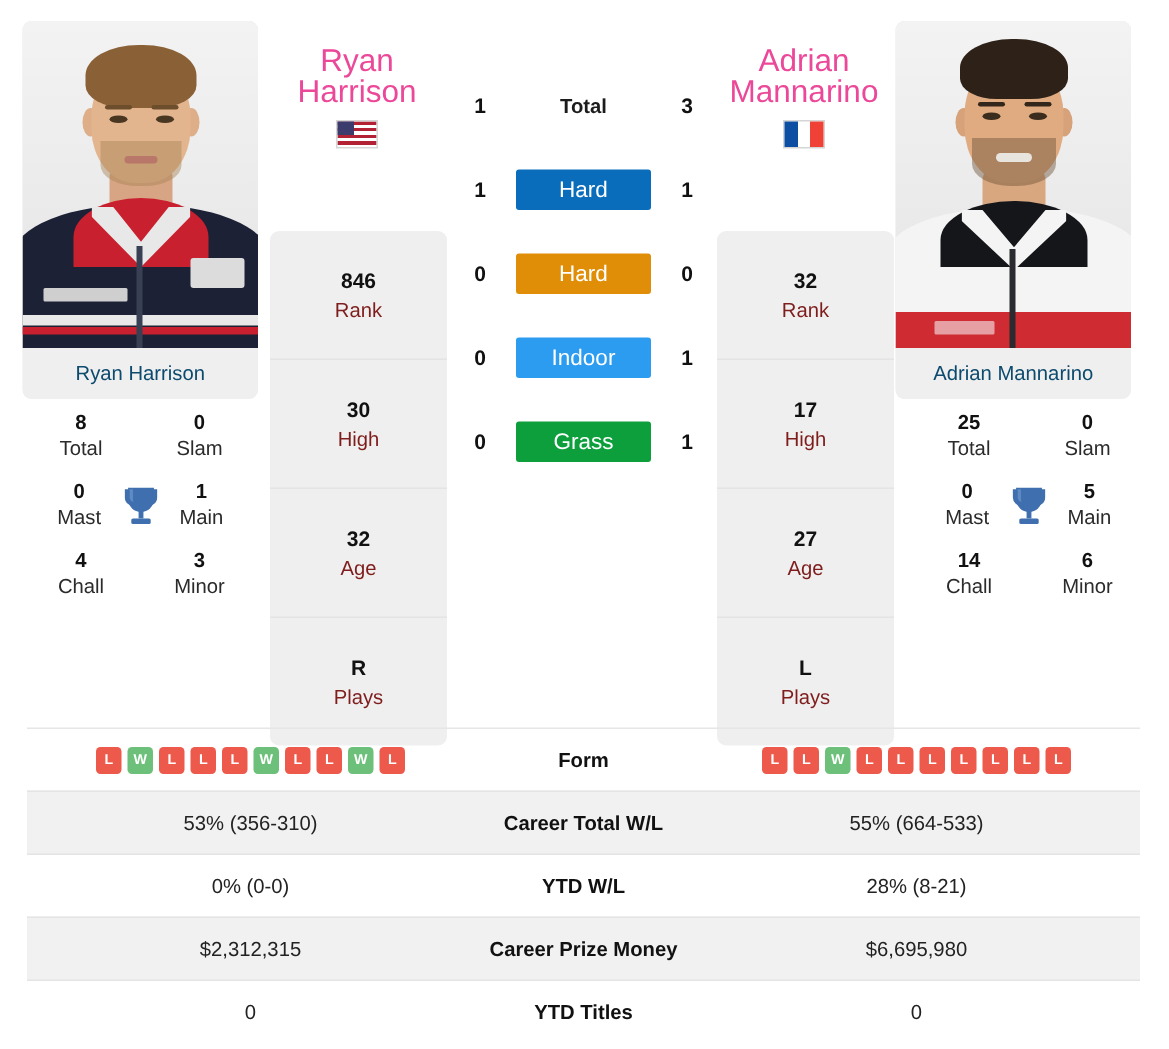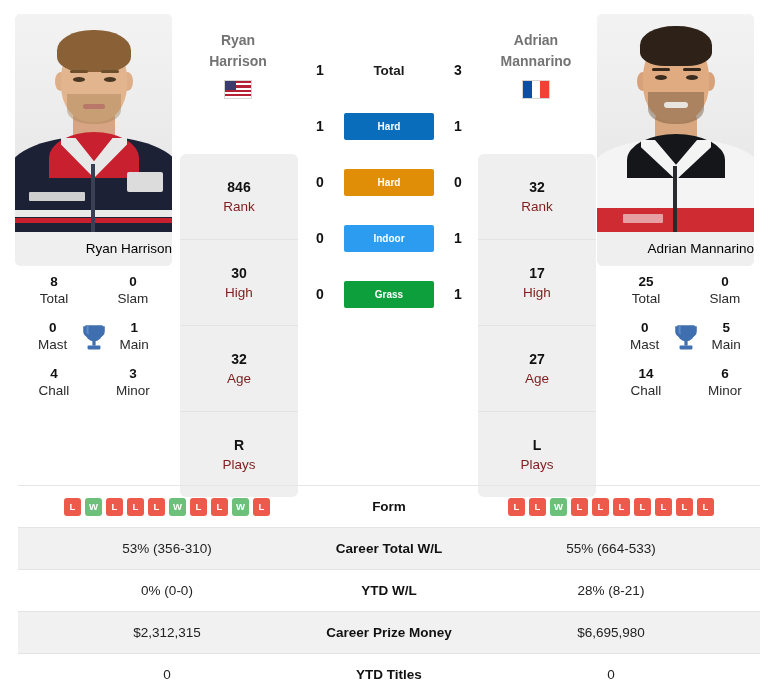--- a/index.html
+++ b/index.html
@@ -33,23 +33,23 @@
   .photo {
     width: 157px;
     height: 218px;
     position: relative;
     overflow: hidden;
     background: #e9e9ea;
   }
   .photo-name {
     height: 34px;
     line-height: 34px;
-    text-align: right;
+    text-align: center;
     font-size: 13.5px;
-    color: #000000;
+    color: #0c4a6e;
     background: #efefef;
   }
 
   
   .p-bg { position:absolute; inset:0; background:linear-gradient(#f3f3f3,#e4e4e5); }
   .p-neck, .p-head, .p-hair, .p-torso, .p-coll, .p-stripe, .p-zip, .p-badge, .p-logo,
   .p-eye, .p-brow, .p-mouth, .p-beard, .p-ear { position:absolute; }
   .p-ear { width:11px; height:19px; border-radius:50%; }
 
   
@@ -103,24 +103,24 @@
   
   .name-head {
     position: absolute;
     top: 30px;
     width: 120px;
     text-align: center;
   }
   .name-head.left  { left: 178px; }
   .name-head.right { left: 476px; }
   .name-head .ln {
-    font-size: 14px;
-    font-weight: bold;
+    font-size: 21px;
+    font-weight: normal;
     line-height: 21px;
-    color: #737373;
+    color: #ec4899;
   }
   .flag { margin: 8px auto 0; width: 26px; height: 17px; border: 1px solid #d5d5d5; }
   .flag-us {
     background:
       repeating-linear-gradient(#b22234 0 2.2px, #ffffff 2.2px 4.4px);
     position: relative;
   }
   .flag-us::after {
     content: "";
     position: absolute; left: 0; top: 0; width: 11px; height: 9px;
@@ -173,21 +173,21 @@
   .stat-l { font-size: 13.5px; color: #7f1d1d; line-height: 19px; }
 
   
   .h2h { position: absolute; left: 303px; top: 56px; width: 172px; }
   .h2h-row { display: flex; align-items: center; height: 28px; margin-bottom: 28px; }
   .h2h-row:last-child { margin-bottom: 0; }
   .h2h-num { width: 34px; text-align: center; font-size: 14px; font-weight: bold; color: #111; }
   .h2h-mid { flex: 1; display: flex; justify-content: center; }
   .surface {
     width: 90px; height: 27px; line-height: 27px; text-align: center;
-    color: #ffffff; font-size: 10px; font-weight: bold; border-radius: 2px;
+    color: #ffffff; font-size: 15px; font-weight: normal; border-radius: 2px;
   }
   .surface.plain { color: #1c1c1c; background: transparent; font-weight: bold; font-size: 13.5px; }
 
   
   .table { position: absolute; left: 18px; top: 485px; width: 742px; border-top: 1px solid #e6e6e6; }
   .trow { display: flex; align-items: center; height: 41px; }
   .trow.stripe { background: #f1f1f1; border-top: 1px solid #e4e4e4; border-bottom: 1px solid #e4e4e4; }
   .tcell { font-size: 13.5px; color: #222; text-align: center; }
   .tcell.side { width: 298px; }
   .tcell.mid { width: 146px; font-weight: bold; color: #111; }

